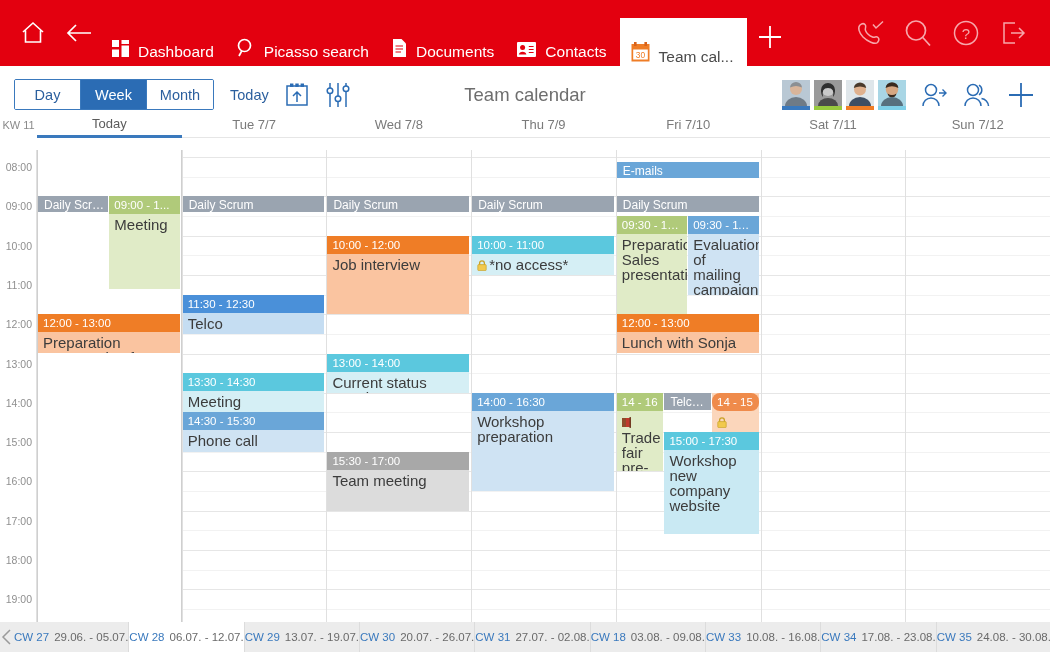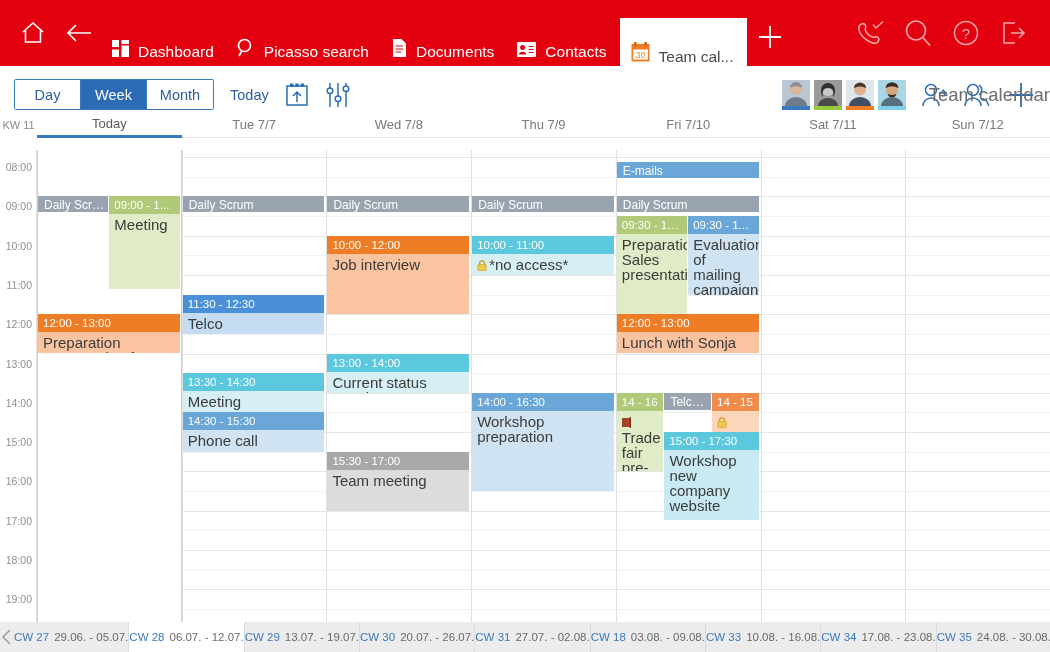--- a/index.html
+++ b/index.html
@@ -54,21 +54,21 @@
     min-width: 66px; padding: 0 12px; font-size: 14.5px; color: #2b5f9e;
     background: #ffffff; cursor: pointer; border-right: 1px solid #3a79bd;
   }
   #viewswitch .seg:last-child { border-right: none; }
   #viewswitch .seg.active { background: #2b6cb4; color: #ffffff; }
   .tb-text {
     font-size: 14.5px; color: #2b5f9e; margin-left: 16px; cursor: pointer;
   }
   .tb-icon { margin-left: 16px; cursor: pointer; display: flex; align-items: center; }
   #cal-title {
-    position: absolute; left: 0; right: 0; text-align: right;
+    position: absolute; left: 0; right: 0; text-align: center;
     font-size: 18.5px; color: #6e6e6e; pointer-events: none;
   }
   #toolbar .tb-right {
     margin-left: auto; display: flex; align-items: center; padding-right: 14px;
   }
   .avatar {
     width: 28px; height: 30px; margin-left: 4px; position: relative;
     overflow: hidden; cursor: pointer; background: #cfd8de;
   }
   .avatar .ph { position: absolute; inset: 0 0 4px 0; }
@@ -496,27 +496,27 @@
         <div class="ebd"><span class="lock"><svg width="11" height="11" viewBox="0 0 11 11">
               <rect x="0" y="1" width="9" height="9" fill="#c0392b"></rect>
               <rect x="0" y="1" width="4" height="9" fill="#8e4b2a"></rect>
               <rect x="7.5" y="0" width="1.4" height="11" fill="#6b3b22"></rect>
             </svg></span><br>Trade fair pre-paration</div>
       </div>
       <div class="ev scrum" style="left: 664.429px; top: 242.8px; width: 46.5714px; height: 17.685px; background: rgb(154, 164, 176);">
         <div class="ehd" style="background: rgb(154, 164, 176); color: rgb(255, 255, 255);">Telco: ...</div>
       </div>
       <div class="ev" style="left: 712px; top: 242.8px; width: 46.5714px; height: 39.3px; background: rgb(251, 214, 187);">
-        <div class="ehd" style="background: rgb(239, 139, 75); color: rgb(255, 255, 255);">14 - 15</div>
+        <div class="ehd" style="background: rgb(239, 139, 75); color: rgb(255, 255, 255); border-radius: 8px;">14 - 15</div>
         <div class="ebd"><span class="lock"><svg width="10" height="11" viewBox="0 0 10 11">
               <path d="M2.6 5 V3.3 a2.4 2.4 0 0 1 4.8 0 V5" fill="none" stroke="#c9a227" stroke-width="1.3"></path>
               <rect x="0.8" y="4.6" width="8.4" height="6" rx="0.8" fill="#f2c94c" stroke="#c9a227" stroke-width="0.7"></rect>
             </svg></span>*no...</div>
       </div>
-      <div class="ev" style="left: 664.429px; top: 282.1px; width: 94.1429px; height: 88px; background: rgb(201, 233, 243);">
+      <div class="ev" style="left: 664.429px; top: 282.1px; width: 94.1429px; height: 102px; background: rgb(201, 233, 243);">
         <div class="ehd" style="background: rgb(91, 200, 222); color: rgb(255, 255, 255);">15:00 - 17:30</div>
         <div class="ebd">Workshop new company website</div>
       </div>
     </div>
 </div>
 
 <div id="weekstrip">
   <div class="arrow">
     <svg width="14" height="18" viewBox="0 0 14 18">
         <path d="M10 2 L3 9 L10 16" fill="none" stroke="#9a9a9a" stroke-width="1.5"></path>

